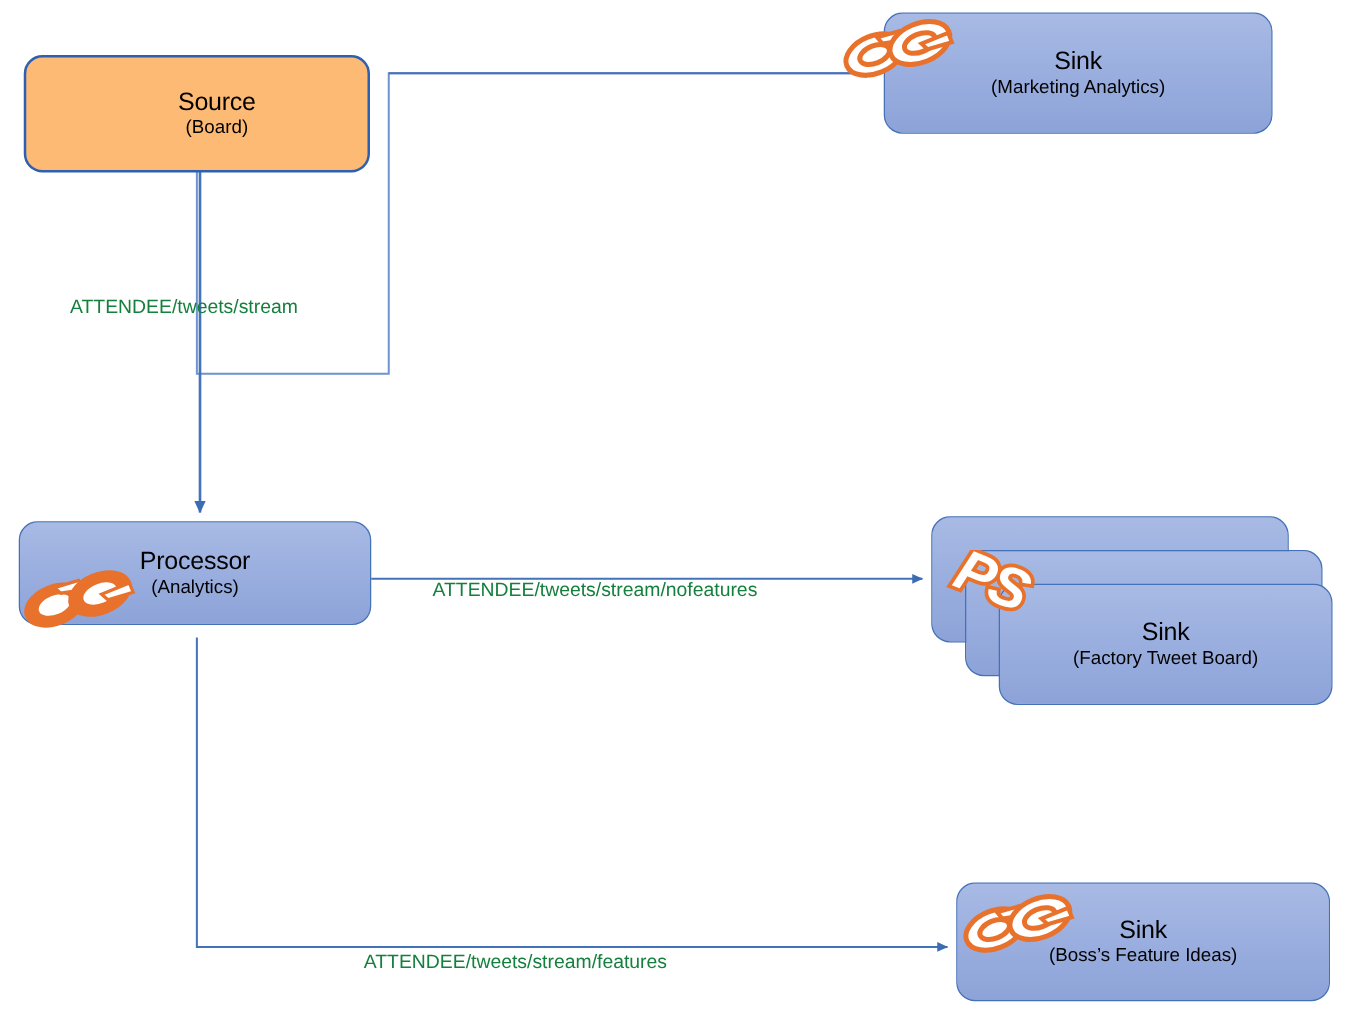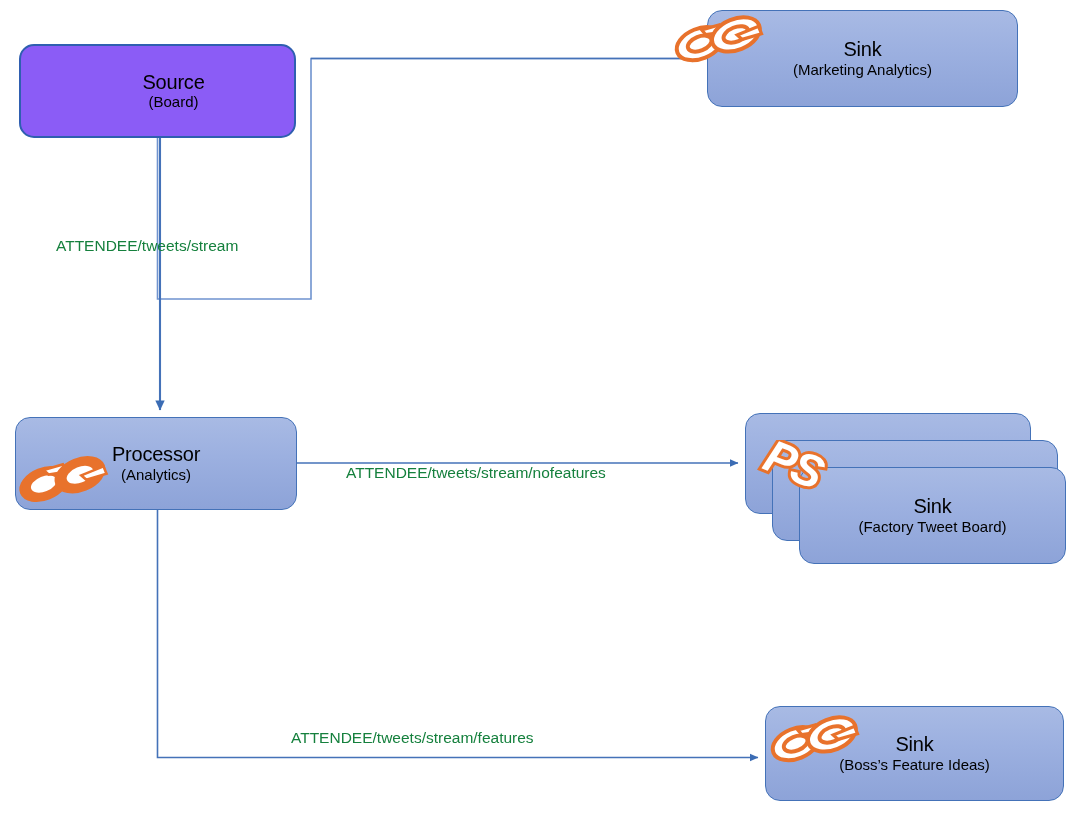--- a/index.html
+++ b/index.html
@@ -48,21 +48,21 @@
     white-space: nowrap;
   }
   .node .subtitle {
     font-size: 15px;
     font-weight: 400;
     margin-top: 1px;
     white-space: nowrap;
   }
   
   .node.source {
-    background: #8b5cf6;
+    background: #fdba74;
     border: 2.5px solid #2F5FB0;
     padding-left: 32px;
   }
   
   .node.blue {
     background: linear-gradient(180deg, #a8bae4 0%, #9cb0e0 42%, #8da3d8 100%);
     border: 1.2px solid #4472B8;
   }
   .stackbox {
     position: absolute;
@@ -138,21 +138,21 @@
       </g>
 
       <g transform="translate(44,20)">
         <ellipse cx="26" cy="17" rx="25" ry="15.5" fill="#ffffff" stroke="#E8722C" stroke-width="4"></ellipse>
         <ellipse cx="26" cy="17" rx="13" ry="7.2" fill="#ffffff" stroke="#E8722C" stroke-width="4"></ellipse>
         <path d="M27,18 L50,18 L50,26 L30,24 Z" fill="#ffffff" stroke="#E8722C" stroke-width="3.2"></path>
       </g>
     </g>
   </svg>
 
-  <div class="node blue" style="left:15px; top:417px; width:282px; height:93px;">
+  <div class="node blue" style="left:15px; top:417px; width:282px; height:83px;">
     <div class="title">Processor</div>
     <div class="subtitle">(Analytics)</div>
   </div>
 
   <svg class="logo" style="left:12px; top:442px;" width="104" height="72" viewBox="0 0 104 72">
     <g transform="rotate(-22 52 36)">
       <g transform="translate(6,18)">
         <ellipse cx="25" cy="16" rx="24" ry="15" fill="#E8722C" stroke="#E8722C" stroke-width="3"></ellipse>
         <ellipse cx="25" cy="16" rx="13.5" ry="7.6" fill="#ffffff"></ellipse>
         <path d="M30,3 L50,5 L50,13 L33,9 Z" fill="#ffffff" stroke="#E8722C" stroke-width="2.6"></path>
@@ -195,15 +195,15 @@
         <ellipse cx="26" cy="17" rx="13" ry="7.2" fill="#ffffff" stroke="#E8722C" stroke-width="4"></ellipse>
         <path d="M27,18 L50,18 L50,26 L30,24 Z" fill="#ffffff" stroke="#E8722C" stroke-width="3.2"></path>
       </g>
     </g>
   </svg>
 
   <div class="edge-label" style="left:56px; top:238px;">ATTENDEE/tweets/stream</div>
 
   <div class="edge-label" style="left:346px; top:465px;">ATTENDEE/tweets/stream/nofeatures</div>
 
-  <div class="edge-label" style="left:291px; top:730px;text-align:right;">ATTENDEE/tweets/stream/features</div>
+  <div class="edge-label" style="left:291px; top:762px;text-align:right;">ATTENDEE/tweets/stream/features</div>
 
 </div>
 
 </body></html>

